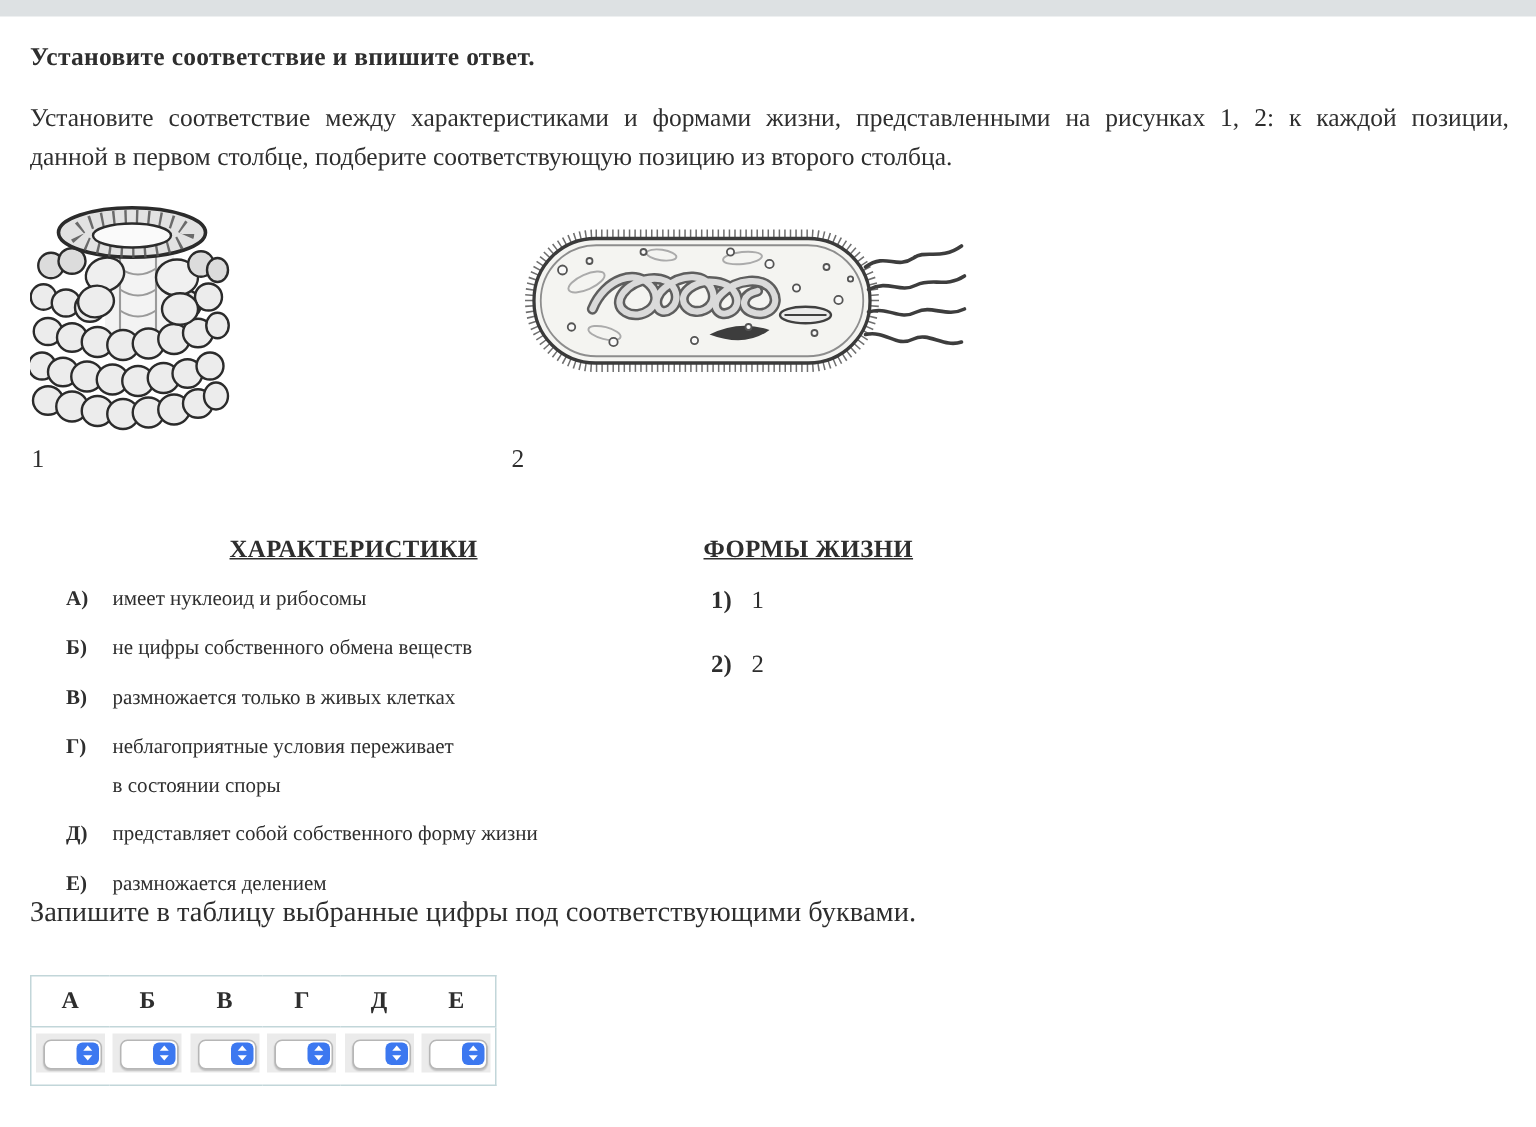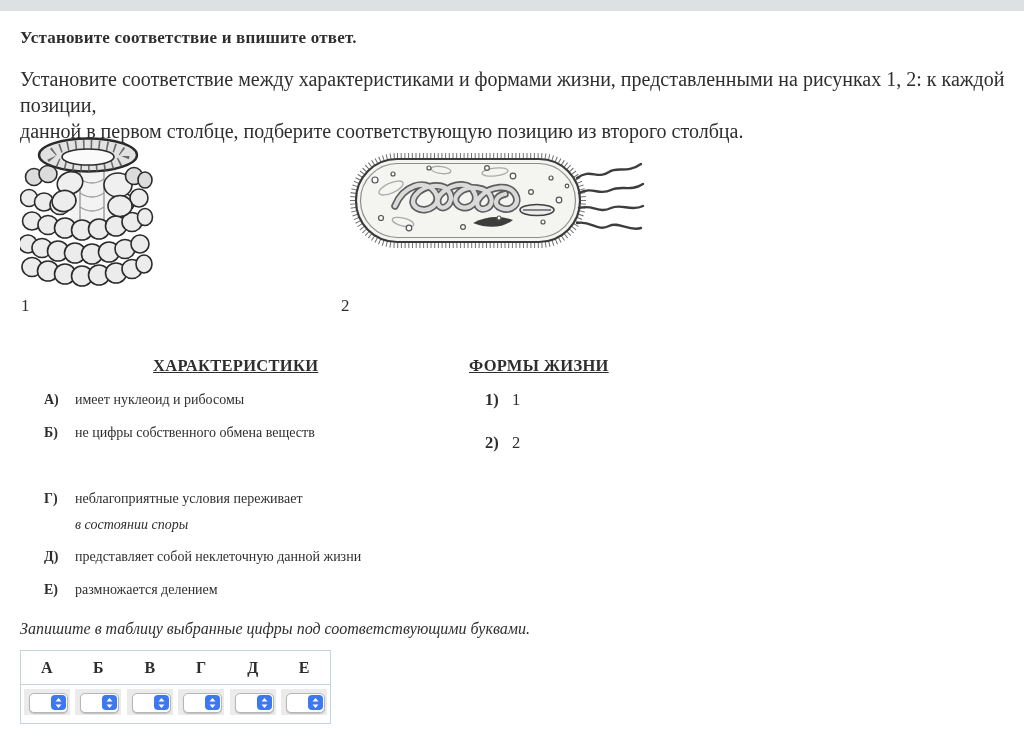--- a/index.html
+++ b/index.html
@@ -1,35 +1,35 @@
 <!DOCTYPE html>
 <html><head>
 <meta charset="utf-8">
 <style>
   html,body{margin:0;padding:0;}
   body{width:1024px;height:751px;background:#ffffff;font-family:"Liberation Serif","DejaVu Serif",serif;color:#2e2e2e;}
   .page{position:relative;width:1024px;height:751px;overflow:hidden;background:#fff;}
   .topbar{position:absolute;left:0;top:0;width:1024px;height:11px;background:#dde1e3;}
   .title{position:absolute;left:20px;top:28px;font-size:17px;font-weight:bold;letter-spacing:.2px;}
-  .instruction{position:absolute;left:20px;top:66px;width:986px;font-size:20px;line-height:26px;}
+  .instruction{position:absolute;left:20px;top:66px;width:986px;font-size:17px;line-height:26px;}
   .instruction .l1{text-align-last:justify;}
   .fig1{position:absolute;left:20px;top:127px;}
   .fig2{position:absolute;left:345px;top:148px;}
   .figlabel{position:absolute;font-size:17px;}
   .flab1{left:21px;top:296px;}
   .flab2{left:341px;top:296px;}
   .colhead{position:absolute;top:356px;font-size:16.5px;font-weight:bold;text-decoration:underline;letter-spacing:.3px;}
   .ch-left{left:153px;width:178px;text-align:left;}
   .ch-right{left:469px;text-align:center;}
   .item{position:absolute;left:44px;width:420px;font-size:14px;line-height:20px;}
   .item .letter{font-weight:bold;display:inline-block;width:31px;}
-  .item .l2{margin-left:31px;margin-top:6px;line-height:20px;font-style:italic;}
-  .opt{position:absolute;left:474px;font-size:16.5px;line-height:20px;margin-left:11px;}
+  .item .l2{margin-left:31px;margin-top:6px;line-height:20px;}
+  .opt{position:absolute;left:474px;font-size:16.5px;line-height:20px;}
   .opt .num{font-weight:bold;display:inline-block;width:27px;}
-  .footer-instr{position:absolute;left:20px;top:620px;font-size:16px;font-style:italic;}
+  .footer-instr{position:absolute;left:20px;top:598px;font-size:19px;}
   table.answers{position:absolute;left:20px;top:650px;width:311px;border-collapse:collapse;border:1.5px solid #c2d6d9;background:#fff;}
   table.answers th{border-bottom:1.5px solid #c2d6d9;height:33px;font-size:16px;font-weight:bold;text-align:center;padding:0;}
   table.answers td{height:38px;text-align:center;padding:0;vertical-align:middle;}
   .selwrap{display:inline-block;width:46px;height:26px;background:#ebebeb;position:relative;}
   .sel{position:absolute;left:5px;top:4px;width:37px;height:18px;background:#ffffff;border:1px solid #b6b6b6;border-radius:5px;box-shadow:0 1px 1px rgba(0,0,0,.18);cursor:default;}
   .sel .val{position:absolute;left:4px;top:1px;font-size:12px;font-family:"Liberation Sans",sans-serif;}
   .stepper{position:absolute;right:1px;top:1px;width:15px;height:15px;background:#3c78f0;border-radius:4px;display:flex;align-items:center;justify-content:center;}
   svg{display:block;}
 </style>
 </head>
@@ -168,26 +168,29 @@
 
   <div class="colhead ch-left">ХАРАКТЕРИСТИКИ</div>
   <div class="colhead ch-right">ФОРМЫ ЖИЗНИ</div>
 
   <div class="item" style="top:390px">
     <span class="letter">А)</span><span>имеет нуклеоид и рибосомы</span>
   </div>
   <div class="item" style="top:423px">
     <span class="letter">Б)</span><span>не цифры собственного обмена веществ</span>
   </div>
+  <div class="item" style="top:456px">
+    <span class="letter">В)</span><span>размножается только в живых клетках</span>
+  </div>
   <div class="item" style="top:489px">
     <span class="letter">Г)</span><span>неблагоприятные условия переживает</span>
     <div class="l2">в состоянии споры</div>
   </div>
   <div class="item" style="top:547px">
-    <span class="letter">Д)</span><span>представляет собой неклеточную данной жизни</span>
+    <span class="letter">Д)</span><span>представляет собой собственного форму жизни</span>
   </div>
   <div class="item" style="top:580px">
     <span class="letter">Е)</span><span>размножается делением</span>
   </div>
 
   <div class="opt" style="top:390px">
     <span class="num">1)</span><span>1</span>
   </div>
   <div class="opt" style="top:433px">
     <span class="num">2)</span><span>2</span>

